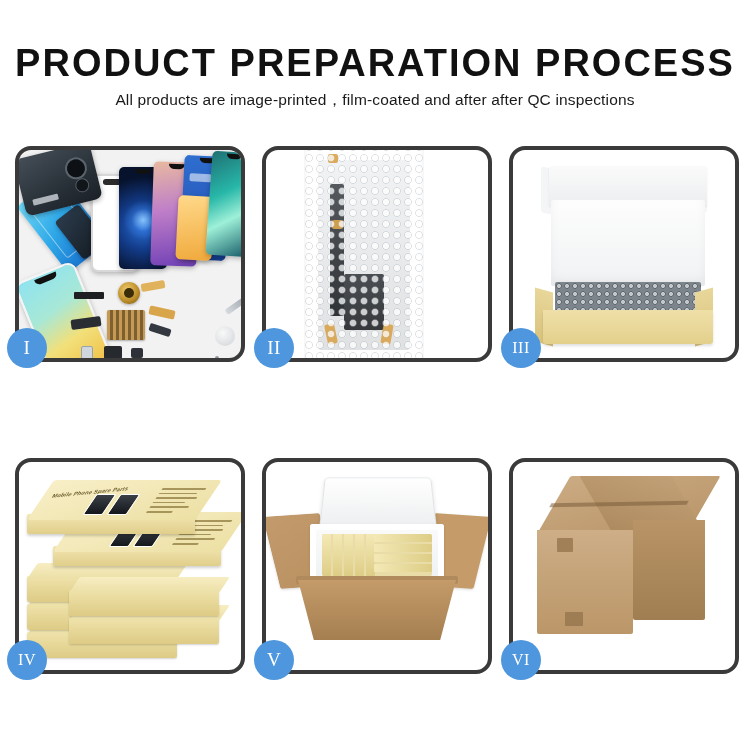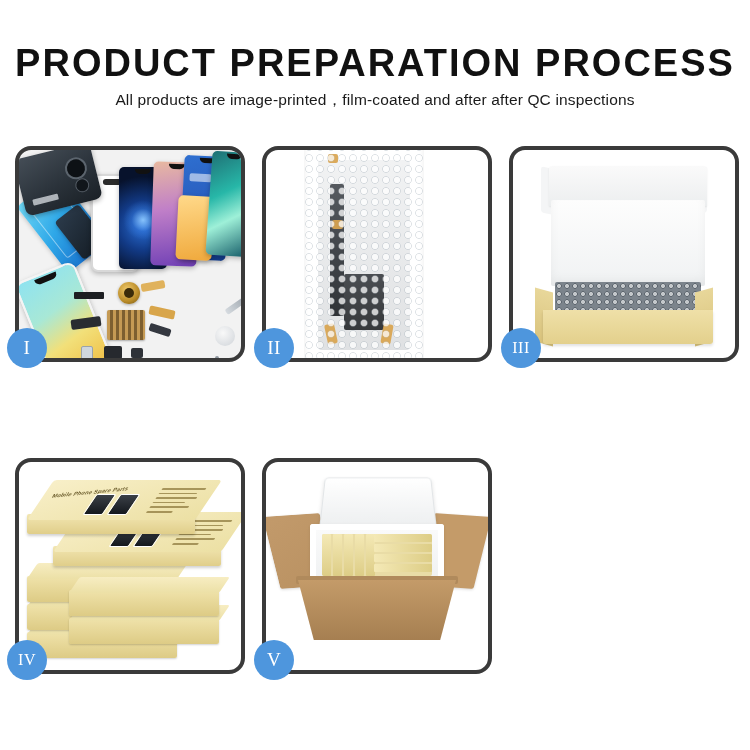--- a/index.html
+++ b/index.html
@@ -416,15 +416,27 @@
               <i></i>
               <i></i>
             </span>
         </div>
         <div class="c5-rim"></div>
         <div class="c5-front"></div>
       </div>
       <div class="badge">V</div>
     </div>
 
+    <div class="panel p6">
+      <div class="stage">
+        <div class="c6-top"></div>
+        <div class="c6-top2"></div>
+        <div class="c6-seam"></div>
+        <div class="c6-left"></div>
+        <div class="c6-right"></div>
+        <div class="c6-tapeA"></div>
+        <div class="c6-tapeB"></div>
+      </div>
+      <div class="badge sm">VI</div>
+    </div>
 
   </div>
 </div>
 
 </body></html>

